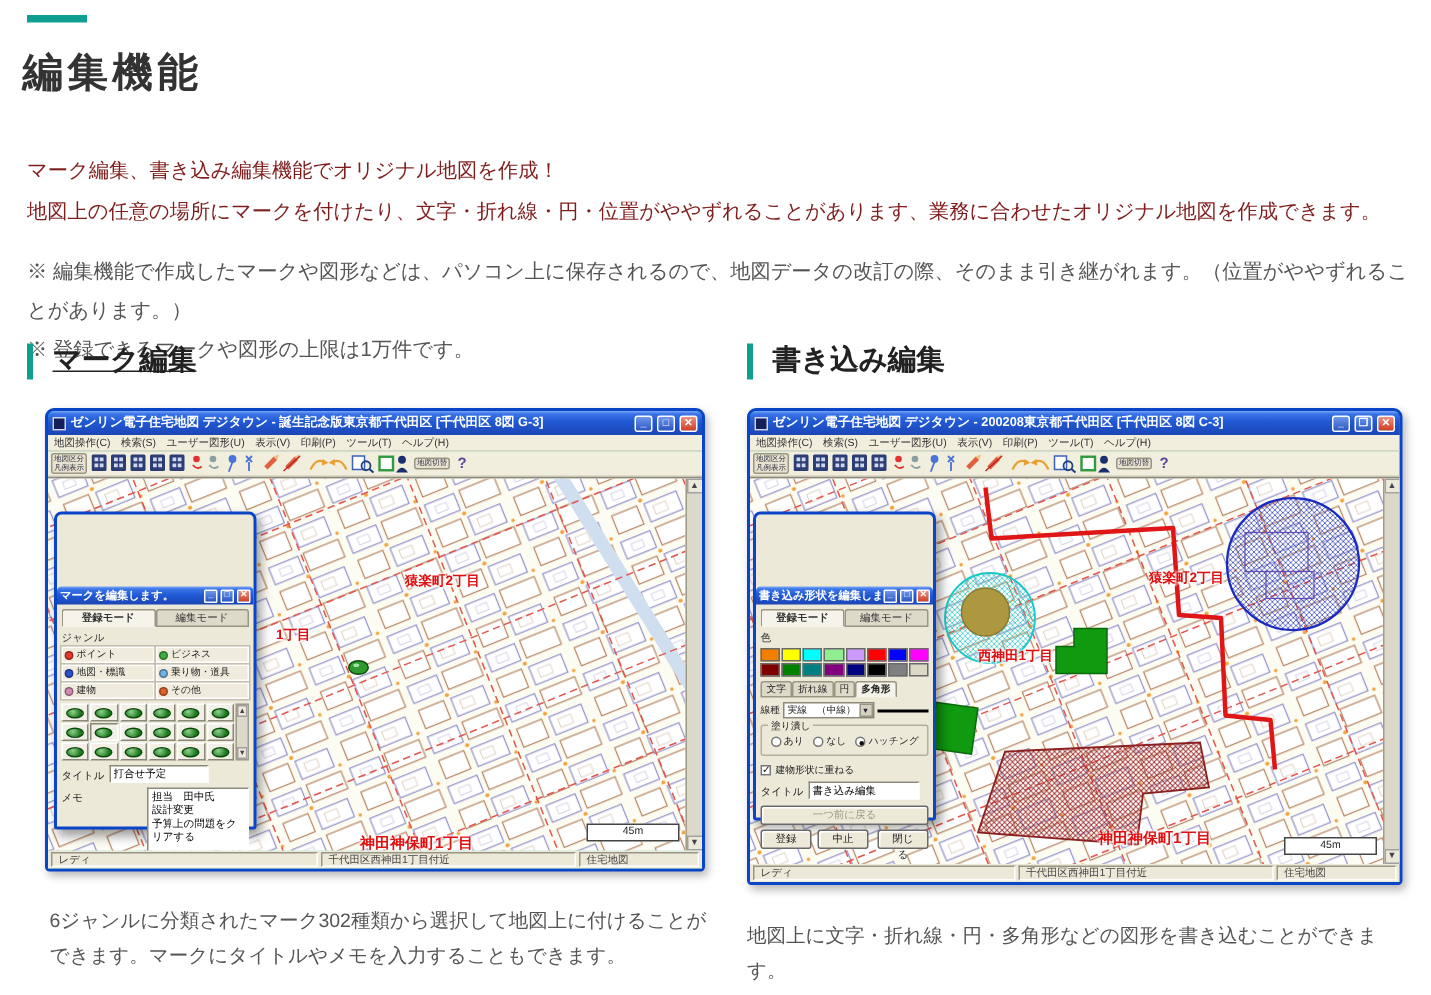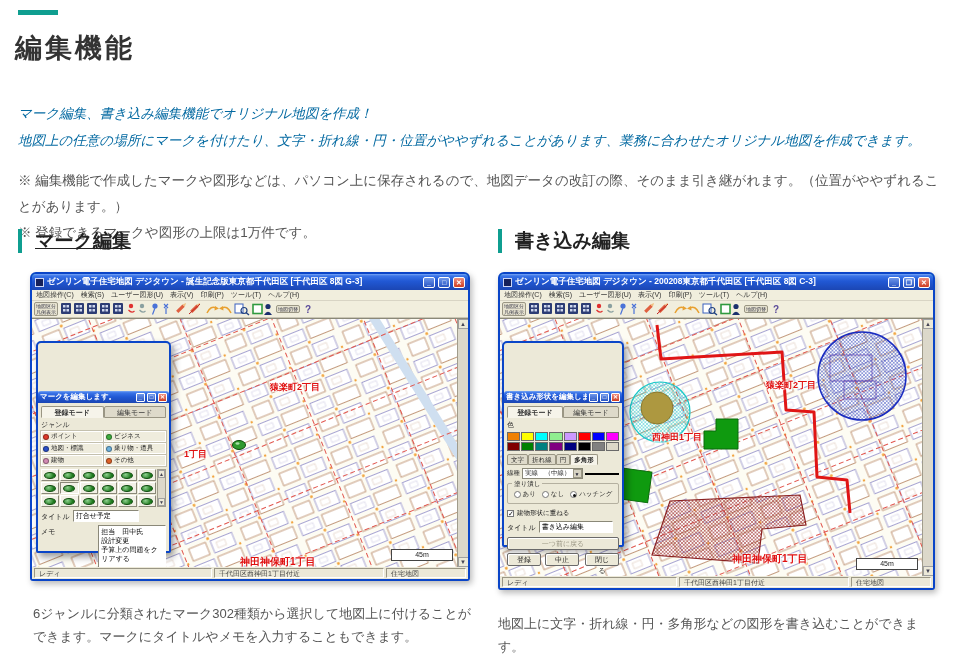--- a/index.html
+++ b/index.html
@@ -1,20 +1,20 @@
 <!DOCTYPE html>
 <html><head>
 <meta charset="utf-8">
 <style>
   * { box-sizing: border-box; margin: 0; padding: 0; }
   html,body { width:954px; height:663px; background:#fff; font-family:"Liberation Sans",sans-serif; position:relative; overflow:hidden; }
 
   .accent-bar { position:absolute; left:18px; top:10px; width:40px; height:5px; background:#0f9e90; }
   .page-title { position:absolute; left:15px; top:30px; font-size:27px; font-weight:bold; color:#333; letter-spacing:3px; }
-  .intro { position:absolute; left:18px; top:100px; font-size:13.5px; color:#0369a1; line-height:27px; width:920px;font-style:italic; }
+  .intro { position:absolute; left:18px; top:100px; font-size:13.5px; color:#7f1d1d; line-height:27px; width:920px; }
   .notes { position:absolute; left:18px; top:168px; font-size:13.5px; color:#555; line-height:26px; width:930px; }
 
   .section-heading { position:absolute; top:229px; border-left:4px solid #0f9e90; padding-left:13px; font-size:19px; font-weight:bold; color:#222; line-height:24px; }
   #sec-mark { left:18px;text-decoration:underline; }
   #sec-draw { left:498px; }
 
   
   .xp-window { position:absolute; display:flex; flex-direction:column; background:#14b8a6;
     border:2px solid #0a45c8; border-radius:6px 6px 3px 3px; box-shadow:2px 3px 6px rgba(0,0,0,.28); }
   .titlebar { height:16px; flex:0 0 16px; display:flex; align-items:center; gap:3px; padding:0 3px;
@@ -288,21 +288,21 @@
           <line x1="285" y1="-160" x2="285" y2="420"></line>
         <line x1="370" y1="-160" x2="370" y2="420"></line>
           <line x1="455" y1="-160" x2="455" y2="420"></line>
       </g>
       <g>
         <ellipse cx="207" cy="126" rx="6.5" ry="4.5" fill="#2f9a2f" stroke="#0c4a0c"></ellipse>
         <ellipse cx="205.5" cy="124.5" rx="2" ry="1.2" fill="#a8e0a8"></ellipse>
       </g>
     </svg>
     <span class="map-label" style="left:238px; top:62px; font-size:9px;">猿楽町2丁目</span>
-    <span class="map-label" style="left:152px; top:129px; font-size:9px;">1丁目</span>
+    <span class="map-label" style="left:152px; top:98px; font-size:9px;">1丁目</span>
     <span class="map-label" style="left:208px; top:236px; font-size:10px;">神田神保町1丁目</span>
     <div class="scalebox">45m</div>
     <div class="vscroll">
       <span class="sb">▲</span>
       <span class="sb">▼</span>
     </div>
 
     <div class="dialog" style="left:4px; top:22px; width:135px; height:212px;">
       <div class="dlg-title">
         <span class="t-text">マークを編集します。</span>

